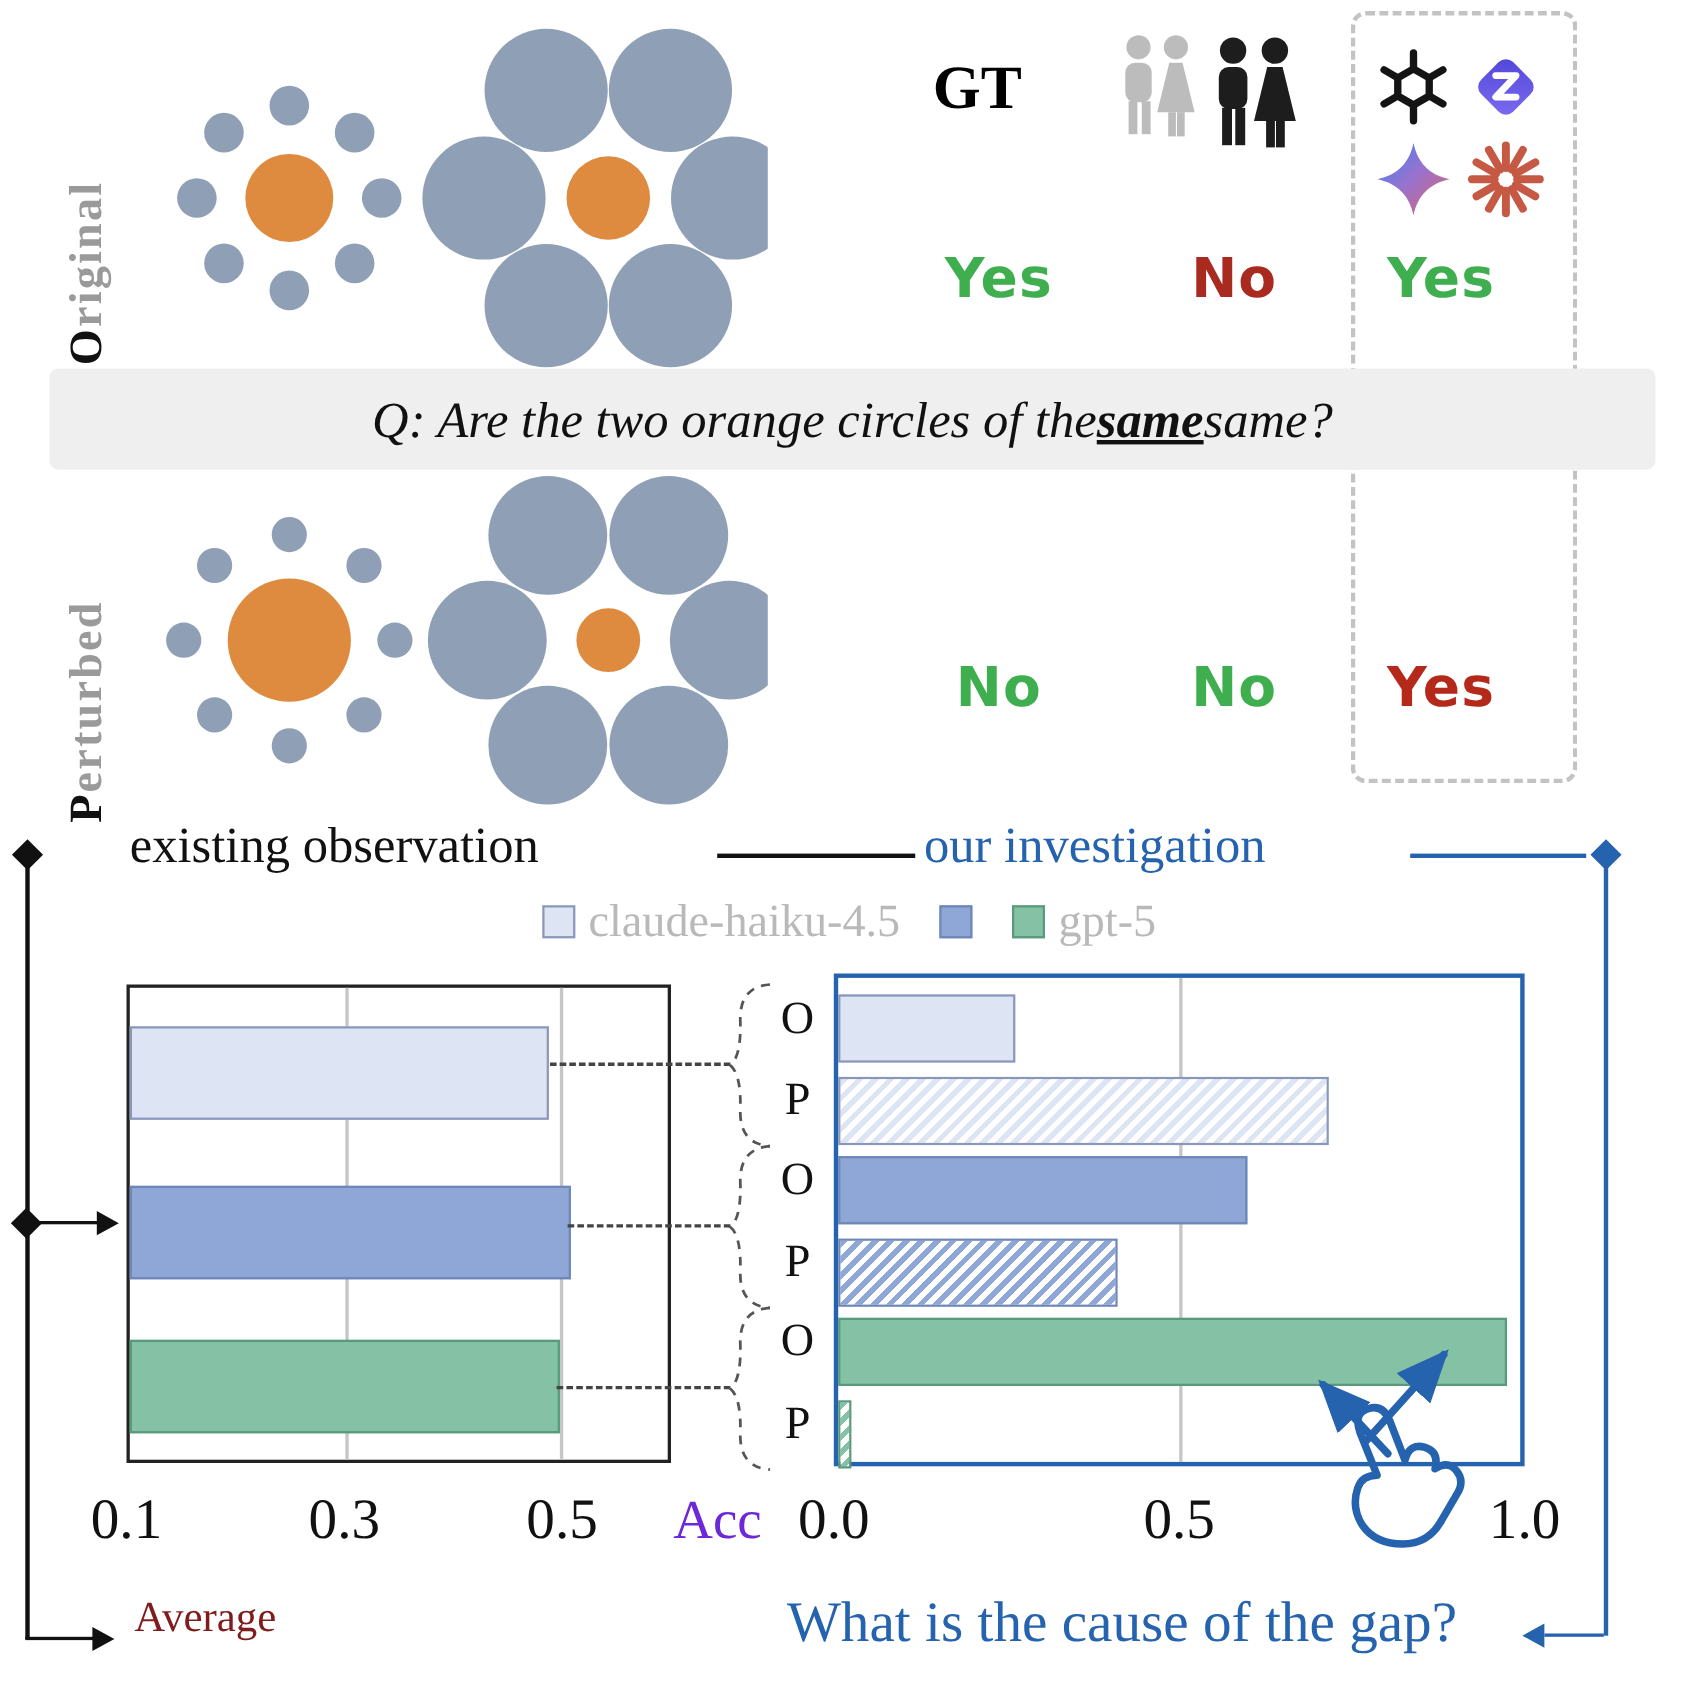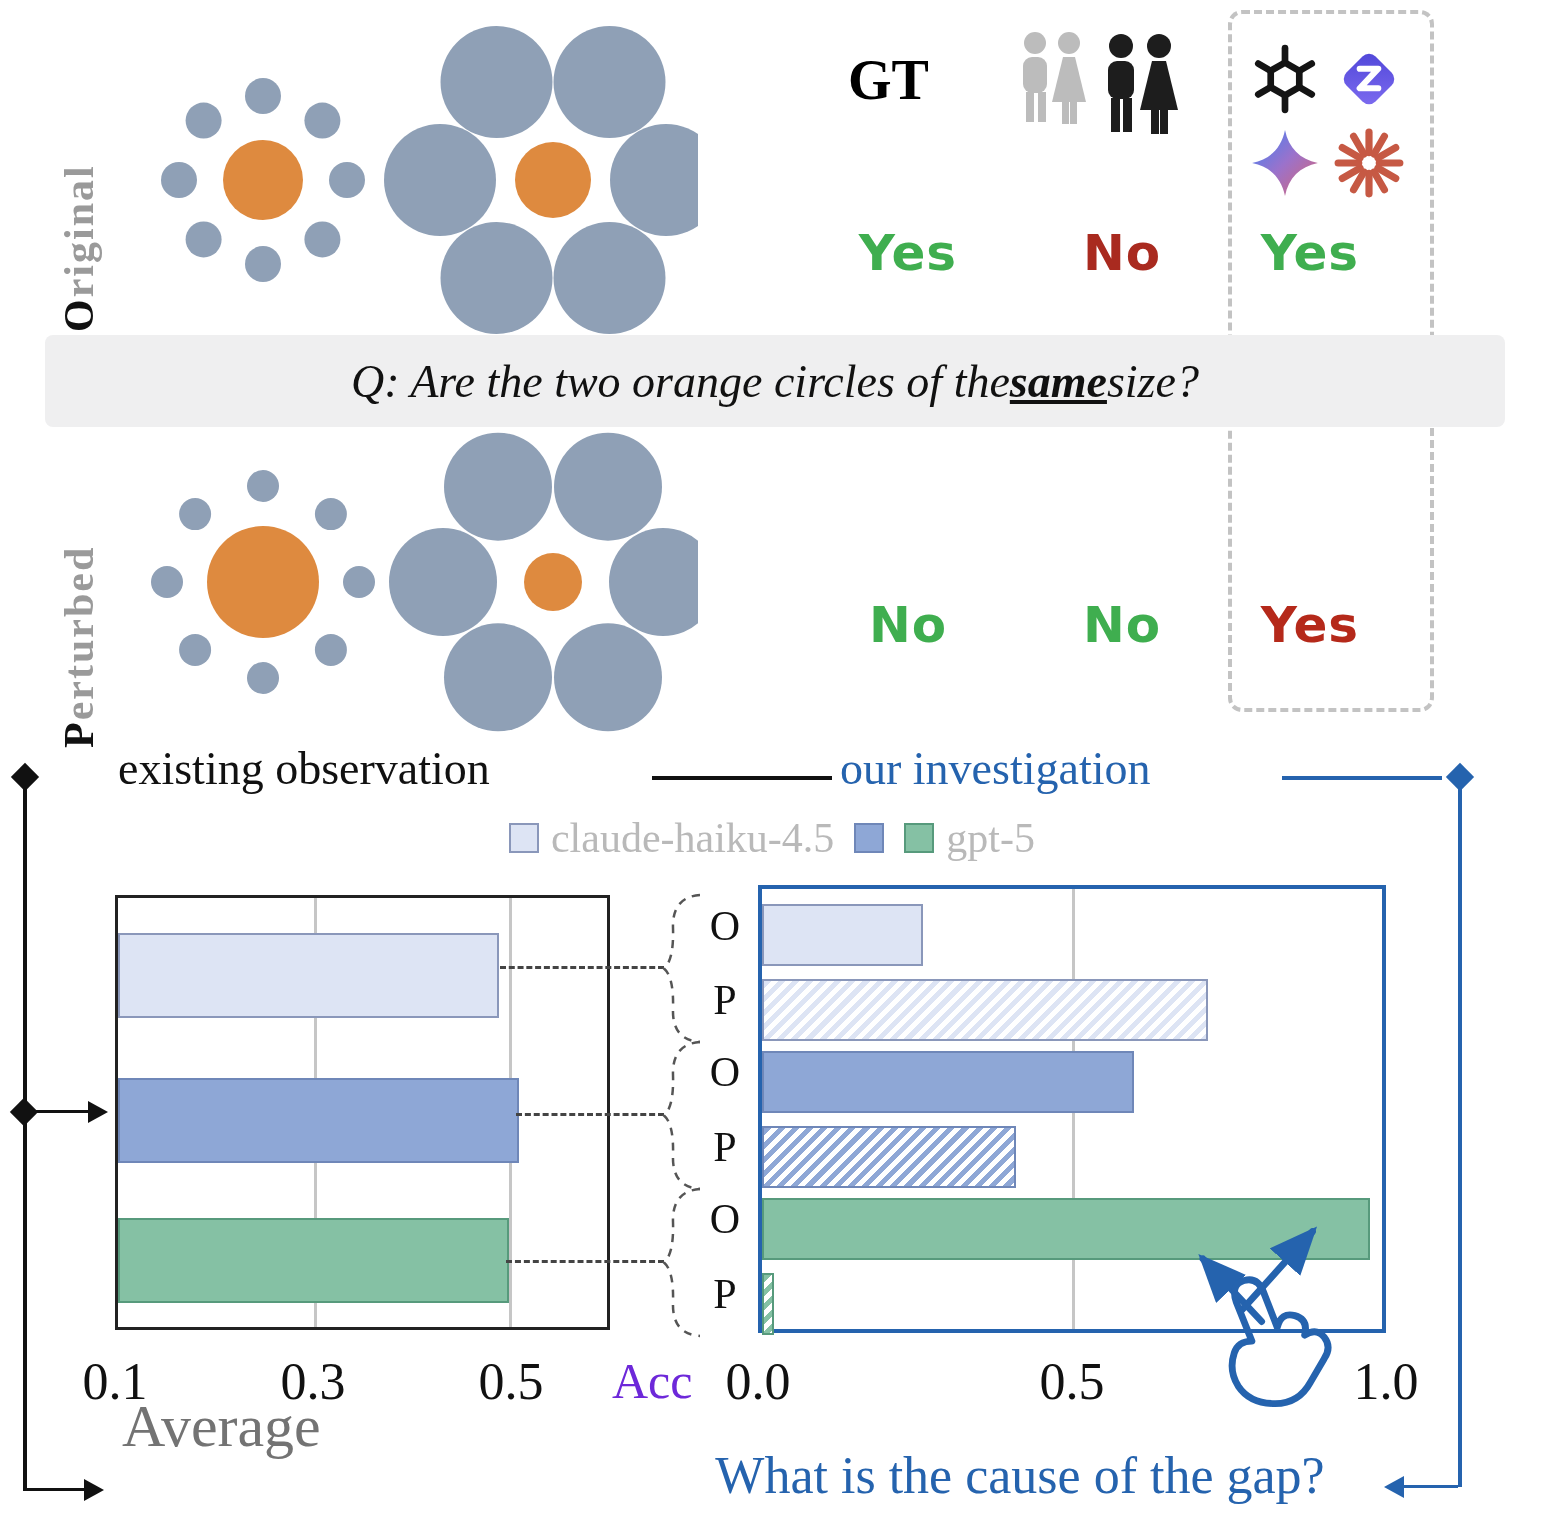--- a/index.html
+++ b/index.html
@@ -35,21 +35,21 @@
   .hdr-text.right{color:#2563ae;}
   .hdr-line{position:absolute;top:776px;height:4px;background:#111;}
   .hdr-line.blue{background:#2563ae;}
   .diamond{position:absolute;width:20px;height:20px;transform:rotate(45deg);background:#111;}
   .diamond.blue{background:#2563ae;}
   .vline{position:absolute;width:4px;background:#111;}
   .vline.blue{background:#2563ae;}
 
   
   .legend{position:absolute;left:120px;top:814px;width:1304px;display:flex;
-          justify-content:center;align-items:center;gap:20px;}
+          justify-content:center;align-items:center;gap:36px;}
   .legend-item{display:flex;align-items:center;gap:12px;}
   .swatch{width:30px;height:30px;border:2px solid #999;display:inline-block;box-sizing:border-box;}
   .legend-label{font-size:42px;color:#b9b9b9;}
 
   
   .chart{position:absolute;background:#fff;box-sizing:border-box;}
   .chart1{left:115px;top:895px;width:495px;height:435px;border:3px solid #222;}
   .chart2{left:758px;top:885px;width:628px;height:448px;border:4px solid #2563ae;}
   .gridline{position:absolute;top:0;bottom:0;width:3px;background:#c6c6c6;z-index:1;}
   .hbar{position:absolute;left:0;box-sizing:border-box;border:2px solid #777;z-index:2;}
@@ -63,21 +63,21 @@
   .op-letter{position:absolute;left:702px;width:46px;text-align:center;font-size:42px;color:#111;z-index:6;}
   .brace{position:absolute;left:660px;width:44px;height:157px;z-index:6;}
   .dashline{position:absolute;height:0;border-top:3px dashed #444;z-index:6;}
 
   
   .arrowhead{position:absolute;width:0;height:0;}
   .arrowhead.right{border-top:11px solid transparent;border-bottom:11px solid transparent;border-left:20px solid #111;}
   .arrowhead.left-blue{border-top:11px solid transparent;border-bottom:11px solid transparent;border-right:20px solid #2563ae;}
   .hline{position:absolute;height:3px;background:#111;}
   .hline.blue{background:#2563ae;}
-  .footer-left{position:absolute;left:122px;top:1392px;font-size:60px;color:#737373;}
+  .footer-left{position:absolute;left:122px;top:1448px;font-size:39px;color:#7f1d1d;}
   .footer-right{position:absolute;left:620px;top:1446px;width:800px;text-align:center;font-size:52px;color:#2563ae;}
   .hand{position:absolute;left:1160px;top:1200px;width:215px;height:245px;z-index:8;}
 </style>
 </head>
 <body>
 
 <div class="canvas">
 
   <div class="dashed-box"></div>
 
@@ -178,21 +178,21 @@
     </svg>
   </div>
 
   <div class="answer ans-row1 ans-col1" style="color: rgb(63, 174, 79);">Yes</div>
   <div class="answer ans-row1 ans-col2" style="color: rgb(169, 42, 31);">No</div>
   <div class="answer ans-row1 ans-col3" style="color: rgb(63, 174, 79);">Yes</div>
 
   <div class="question-bar">
     <span>Q: Are the two orange circles of the </span>
       <span class="emph">same</span>
-      <span> size?</span>
+      <span> same?</span>
   </div>
 
   <div class="side-label pert">
     <span class="initial">P</span><span>erturbed</span>
   </div>
   <svg class="illusion-svg pert" viewBox="0 0 580 360">
       <circle cx="145.0" cy="84.0" r="16" fill="#8fa0b6"></circle>
       <circle cx="212.9" cy="112.1" r="16" fill="#8fa0b6"></circle>
       <circle cx="241.0" cy="180.0" r="16" fill="#8fa0b6"></circle>
       <circle cx="212.9" cy="247.9" r="16" fill="#8fa0b6"></circle>

